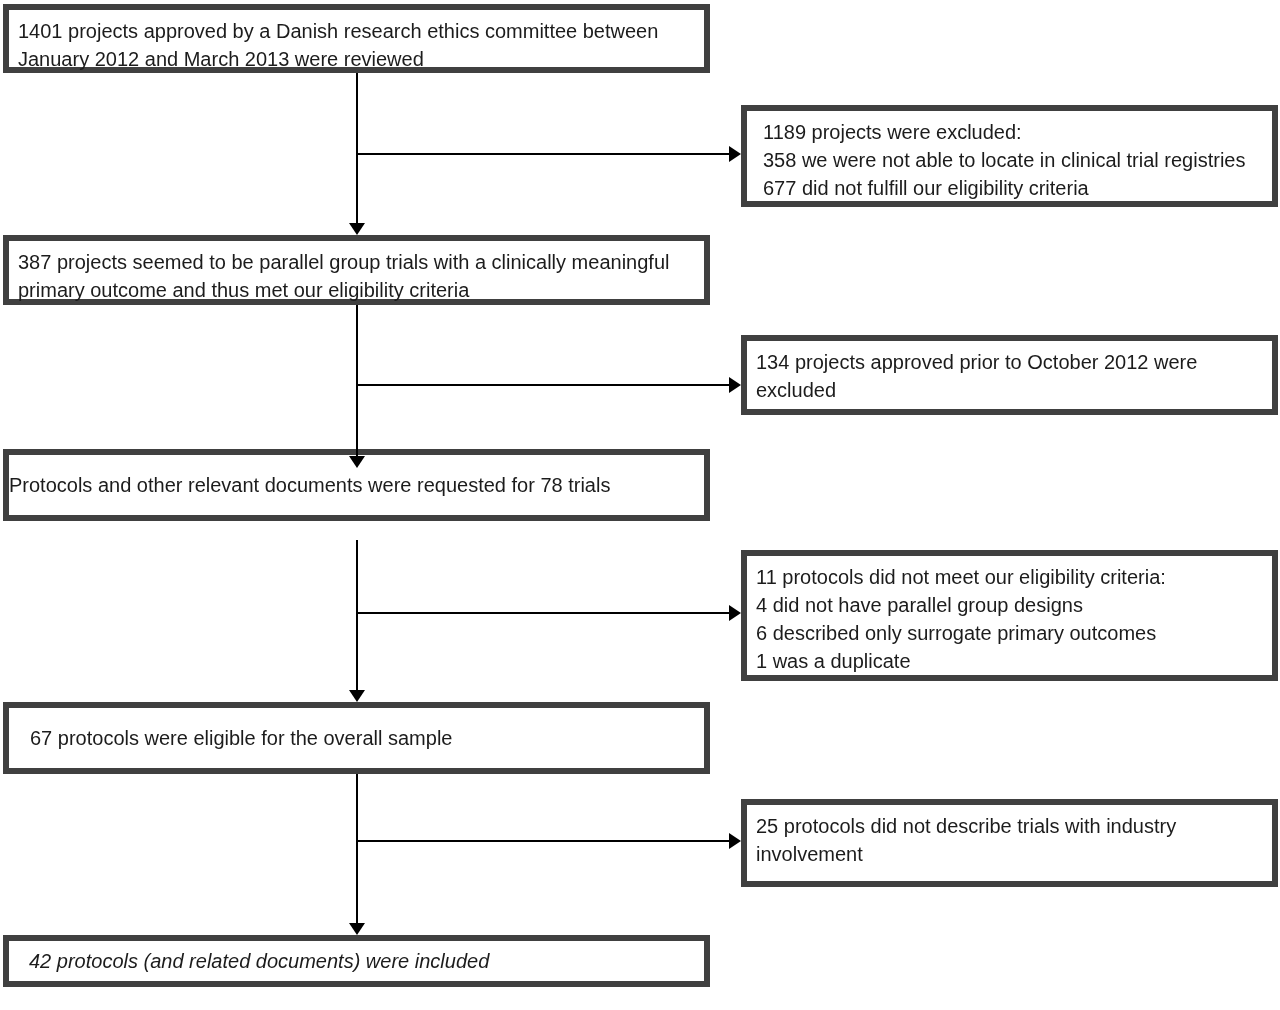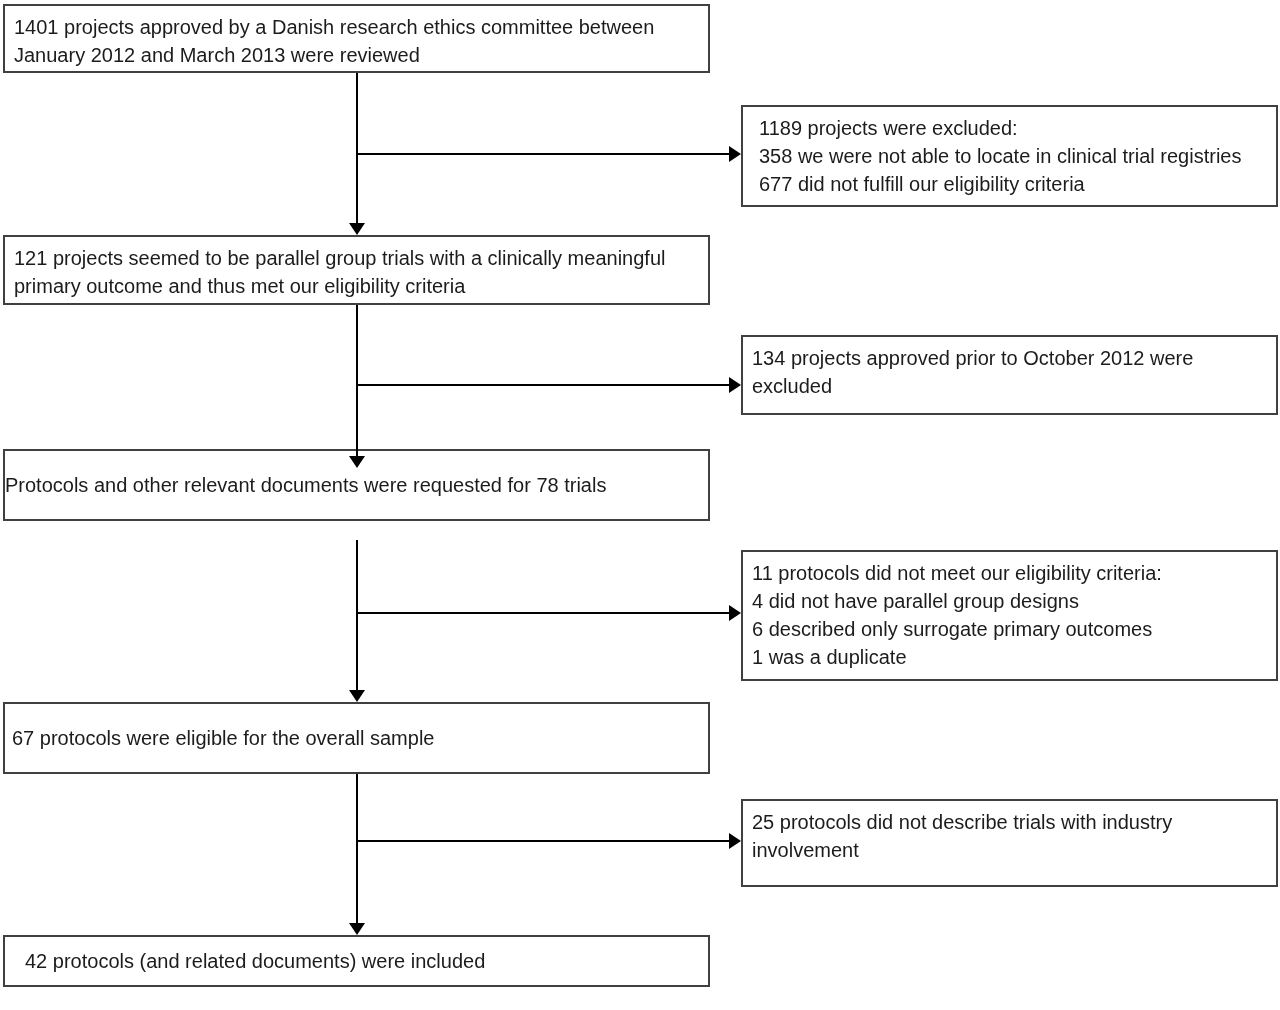--- a/index.html
+++ b/index.html
@@ -10,21 +10,21 @@
   }
   #canvas {
     position: relative;
     width: 1280px;
     height: 1010px;
     background: #ffffff;
     overflow: hidden;
   }
   .box {
     position: absolute;
-    border: 2px solid #404040;
+    border: 6px solid #404040;
     background: #ffffff;
     font-size: 20px;
     line-height: 28px;
     color: #1c1c1c;
   }
   .main-box { left: 3px; width: 707px; }
   .side-box { left: 741px; width: 537px; }
   .pad { padding: 7px 14px 6px 9px; }
   .vcenter { display: flex; align-items: center; }
   .vline {
@@ -48,36 +48,36 @@
     position: absolute;
     width: 0; height: 0;
     border-top: 8px solid transparent;
     border-bottom: 8px solid transparent;
     border-left: 12px solid #000000;
   }
   
   #box-l1 { top: 4px;   height: 69px; }
   #box-l2 { top: 235px; height: 70px; }
   #box-l3 { top: 449px; height: 72px; }
-  #box-l4 { top: 702px; height: 72px; padding-left: 7px; }
-  #box-l5 { top: 935px; height: 52px; padding-left: 20px; }
+  #box-l4 { top: 702px; height: 72px; padding-left: 21px; }
+  #box-l5 { top: 935px; height: 52px; padding-left: 20px; font-style: italic; }
   
   #box-r1 { top: 105px; height: 102px; padding-left: 16px; }
   #box-r2 { top: 335px; height: 80px; }
   #box-r3 { top: 550px; height: 131px; }
   #box-r4 { top: 799px; height: 88px;  }
 </style>
 </head>
 <body>
 
 <div id="canvas">
 
   <div class="box main-box pad" id="box-l1">1401 projects approved by a Danish research ethics committee between January 2012 and March 2013 were reviewed</div>
 
-  <div class="box main-box pad" id="box-l2">121 projects seemed to be parallel group trials with a clinically meaningful primary outcome and thus met our eligibility criteria</div>
+  <div class="box main-box pad" id="box-l2">387 projects seemed to be parallel group trials with a clinically meaningful primary outcome and thus met our eligibility criteria</div>
 
   <div class="box main-box vcenter" id="box-l3">Protocols and other relevant documents were requested for 78 trials</div>
 
   <div class="box main-box vcenter" id="box-l4">67 protocols were eligible for the overall sample</div>
 
   <div class="box main-box vcenter" id="box-l5">42 protocols (and related documents) were included</div>
 
   <div class="box side-box pad" id="box-r1">
     <div>1189 projects were excluded:</div>
     <div>358 we were not able to locate in clinical trial registries</div>

